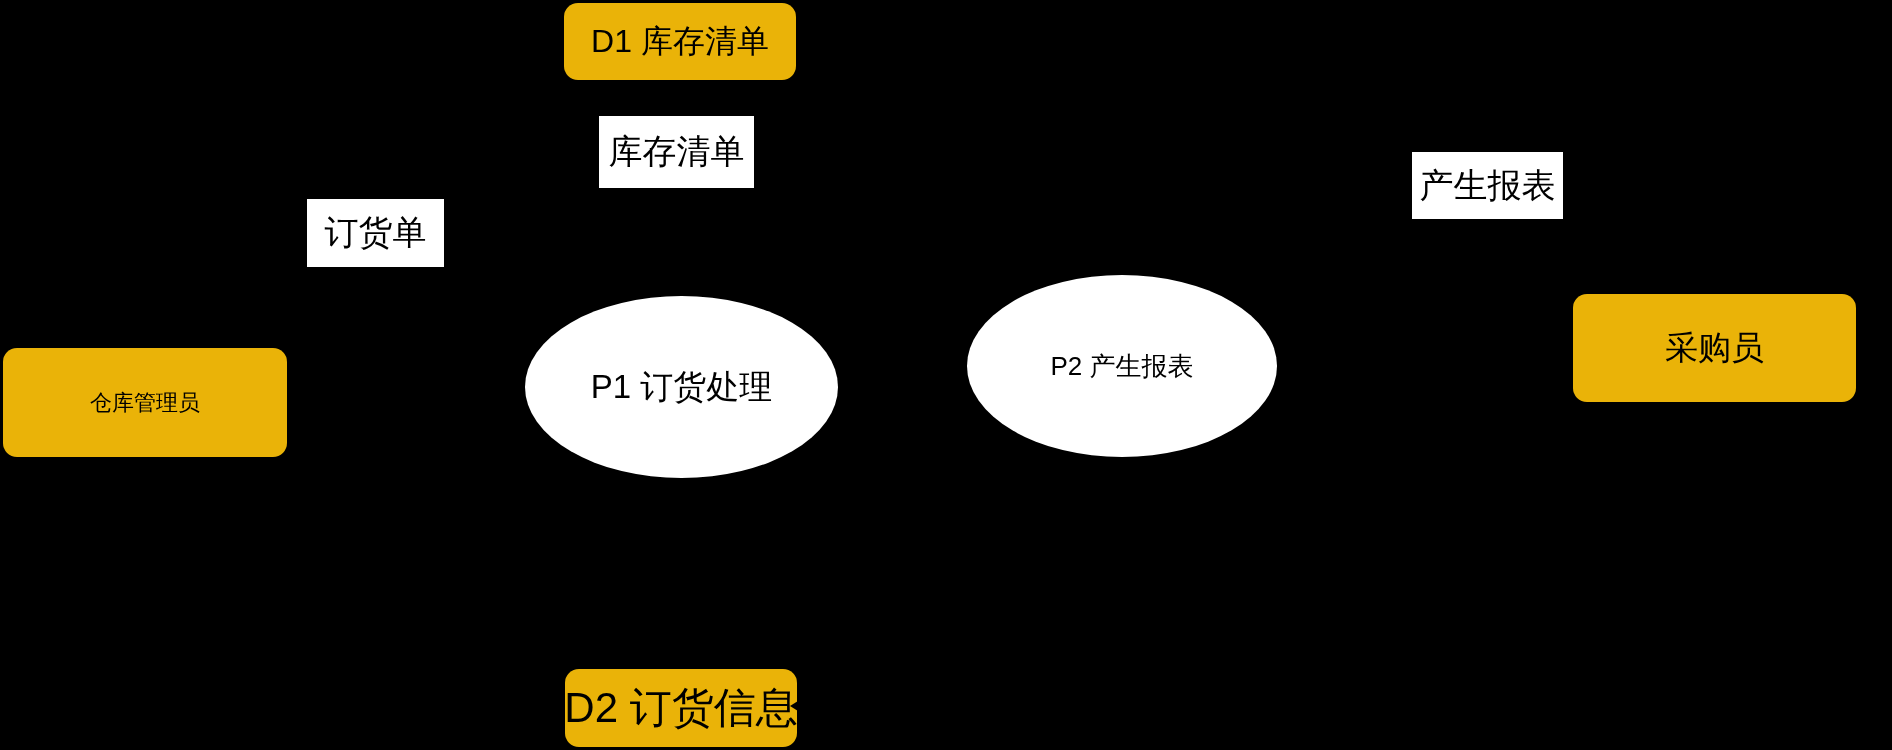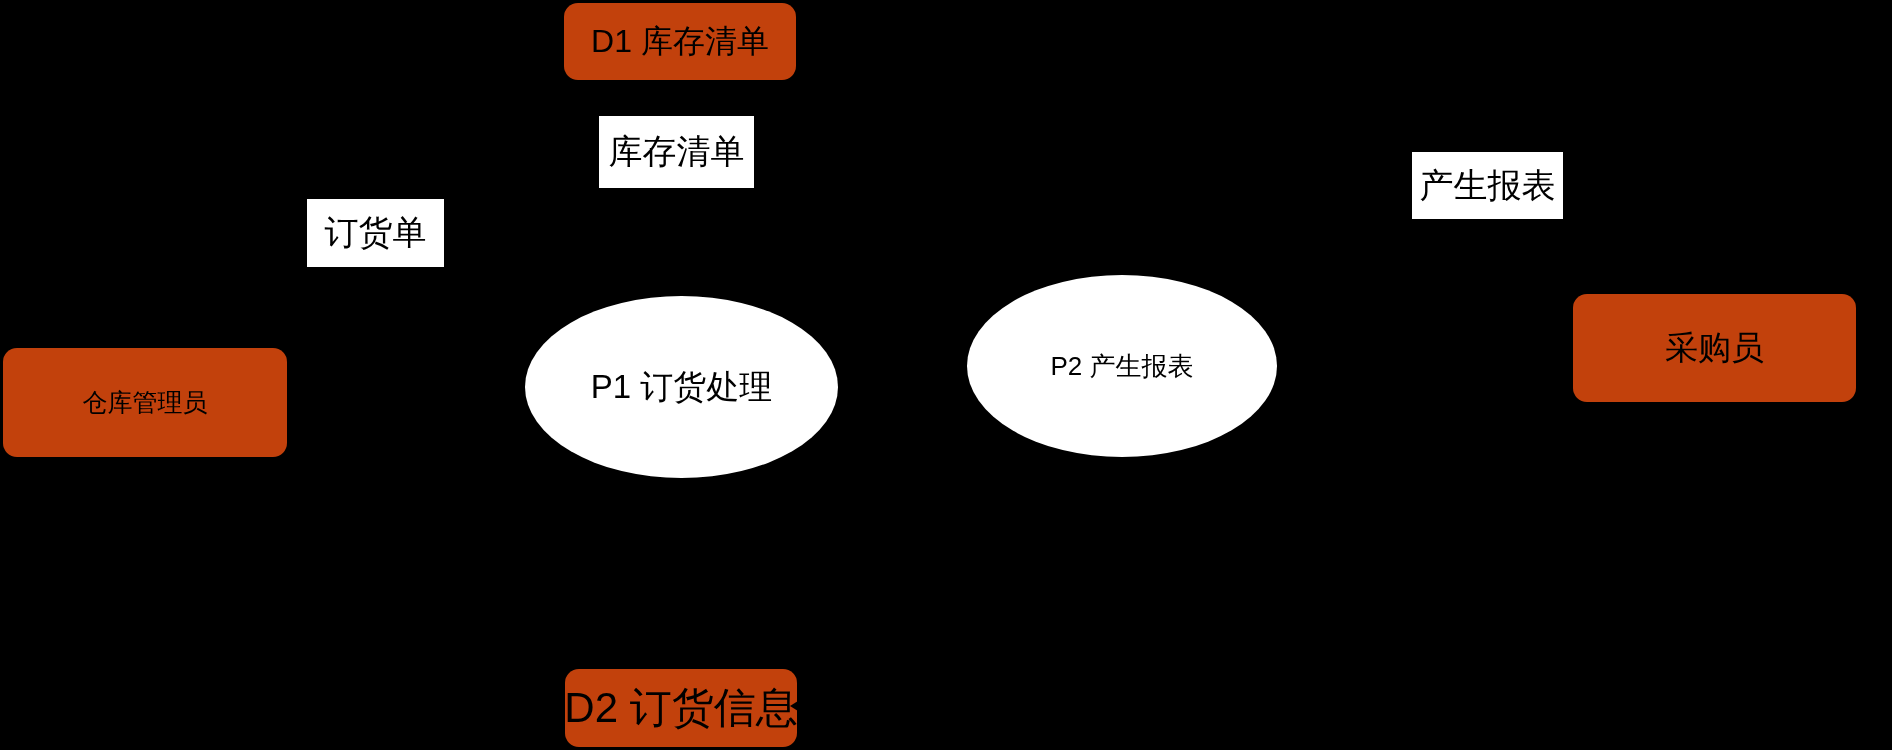--- a/index.html
+++ b/index.html
@@ -20,34 +20,34 @@
     position: absolute;
     display: flex;
     align-items: center;
     justify-content: center;
     box-sizing: border-box;
     text-align: center;
     white-space: nowrap;
   }
   
   .pink {
-    background: #c2410c;
+    background: #eab308;
     border-radius: 14px;
   }
   
   .process {
     background: #FFFFFF;
     border-radius: 50%;
   }
   
   .flowlabel {
     background: #FFFFFF;
   }
 
-  .entity-warehouse { left: 3px;    top: 348px; width: 284px; height: 109px; font-size: 25px; }
+  .entity-warehouse { left: 3px;    top: 348px; width: 284px; height: 109px; font-size: 22px; }
   .entity-purchaser { left: 1573px; top: 294px; width: 283px; height: 108px; font-size: 33px; }
 
   .store-d1 { left: 564px; top: 3px;   width: 232px; height: 77px; font-size: 32px; }
   .store-d2 { left: 565px; top: 669px; width: 232px; height: 78px; font-size: 42px; }
 
   .process-p1 { left: 525px; top: 296px; width: 313px; height: 182px; font-size: 33px; }
   .process-p2 { left: 967px; top: 275px; width: 310px; height: 182px; font-size: 26px; }
 
   .label-inventory { left: 599px;  top: 116px; width: 155px; height: 72px; font-size: 34px; text-align: right; }
   .label-order     { left: 307px;  top: 199px; width: 137px; height: 68px; font-size: 34px; text-align: right; }

